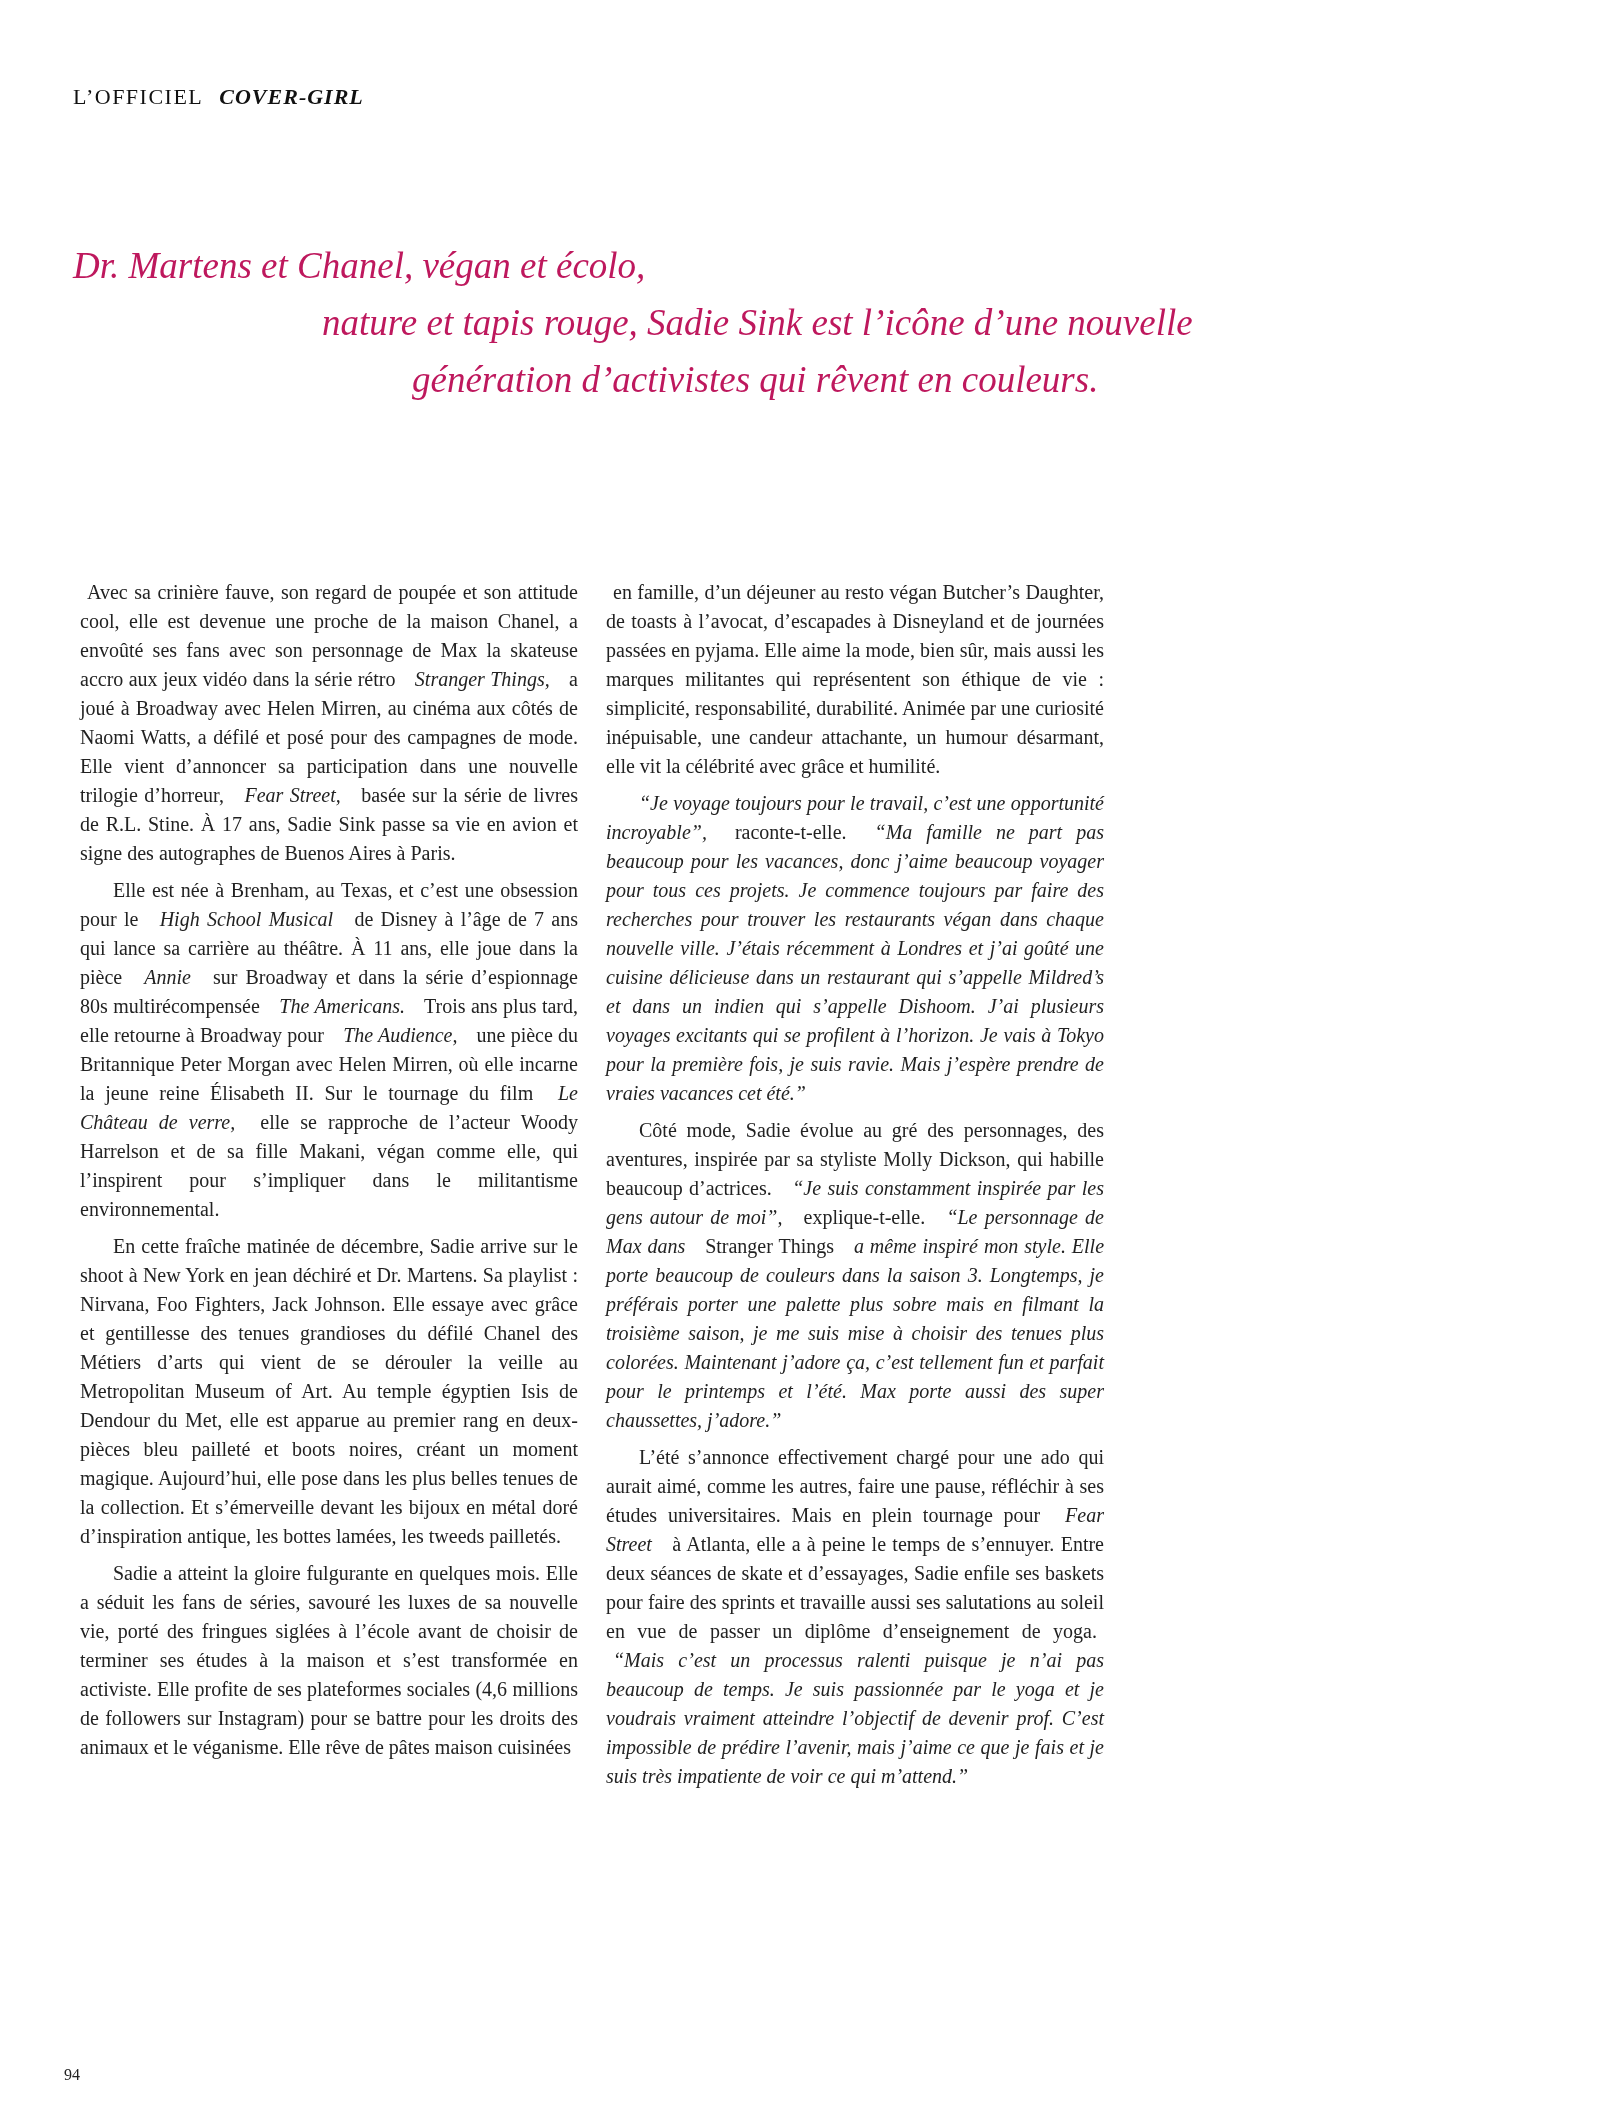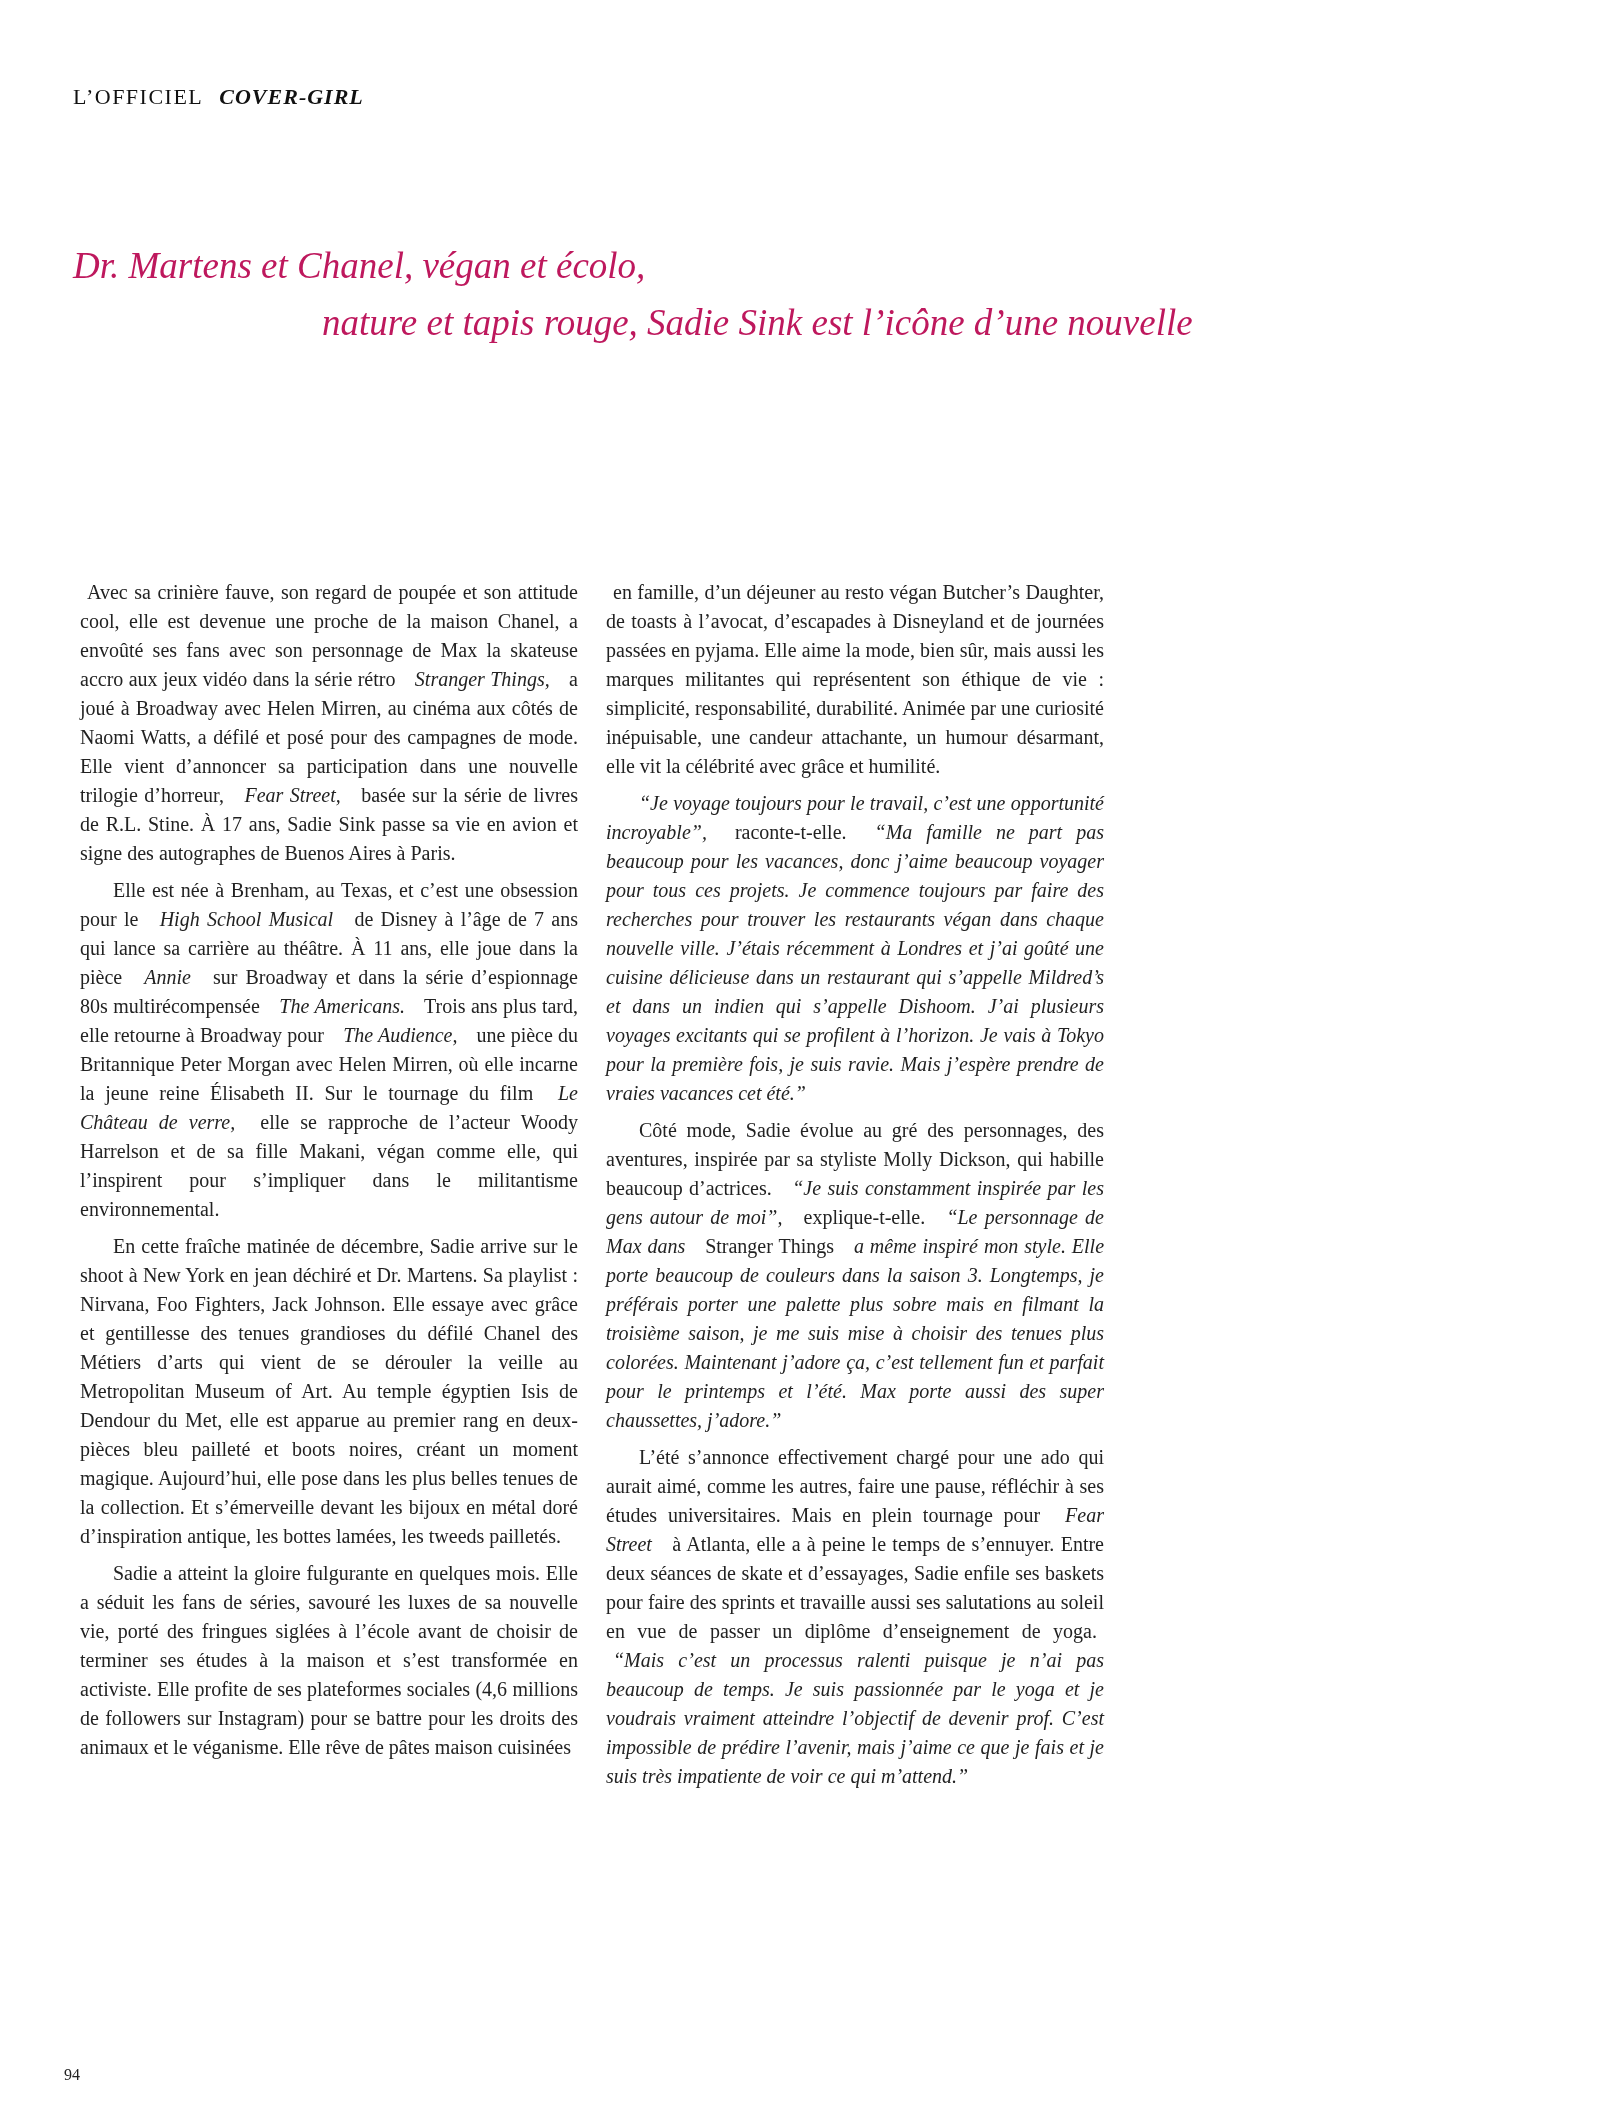--- a/index.html
+++ b/index.html
@@ -89,20 +89,21 @@
 
 <div class="page">
 
   <header class="kicker">
     <span class="brand">L’OFFICIEL</span><span class="section">COVER-GIRL</span>
   </header>
 
   <div class="headline">
     <div class="hl-line hl-1">Dr. Martens et Chanel, végan et écolo,</div>
     <div class="hl-line hl-2">nature et tapis rouge, Sadie Sink est l’icône d’une nouvelle</div>
+    <div class="hl-line hl-3">génération d’activistes qui rêvent en couleurs.</div>
   </div>
 
   <main class="body-columns">
     <div class="col" id="col-left">
         <p class="para"><span>Avec sa crinière fauve, son regard de poupée et son attitude cool, elle est devenue une proche de la maison Chanel, a envoûté ses fans avec son personnage de Max la skateuse accro aux jeux vidéo dans la série rétro </span><span class="it">Stranger Things,</span><span> a joué à Broadway avec Helen Mirren, au cinéma aux côtés de Naomi Watts, a défilé et posé pour des campagnes de mode. Elle vient d’annoncer sa participation dans une nouvelle trilogie d’horreur, </span><span class="it">Fear Street,</span><span> basée sur la série de livres de R.L. Stine. À 17 ans, Sadie Sink passe sa vie en avion et signe des autographes de Buenos Aires à Paris.</span></p>
         <p class="para indent"><span>Elle est née à Brenham, au Texas, et c’est une obsession pour le </span><span class="it">High School Musical</span><span> de Disney à l’âge de 7 ans qui lance sa carrière au théâtre. À 11 ans, elle joue dans la pièce </span><span class="it">Annie</span><span> sur Broadway et dans la série d’espionnage 80s multirécompensée </span><span class="it">The Americans.</span><span> Trois ans plus tard, elle retourne à Broadway pour </span><span class="it">The Audience,</span><span> une pièce du Britannique Peter Morgan avec Helen Mirren, où elle incarne la jeune reine Élisabeth II. Sur le tournage du film </span><span class="it">Le Château de verre,</span><span> elle se rapproche de l’acteur Woody Harrelson et de sa fille Makani, végan comme elle, qui l’inspirent pour s’impliquer dans le militantisme environnemental.</span></p>
         <p class="para indent"><span>En cette fraîche matinée de décembre, Sadie arrive sur le shoot à New York en jean déchiré et Dr. Martens. Sa playlist : Nirvana, Foo Fighters, Jack Johnson. Elle essaye avec grâce et gentillesse des tenues grandioses du défilé Chanel des Métiers d’arts qui vient de se dérouler la veille au Metropolitan Museum of Art. Au temple égyptien Isis de Dendour du Met, elle est apparue au premier rang en deux-pièces bleu pailleté et boots noires, créant un moment magique. Aujourd’hui, elle pose dans les plus belles tenues de la collection. Et s’émerveille devant les bijoux en métal doré d’inspiration antique, les bottes lamées, les tweeds pailletés.</span></p>
         <p class="para indent"><span>Sadie a atteint la gloire fulgurante en quelques mois. Elle a séduit les fans de séries, savouré les luxes de sa nouvelle vie, porté des fringues siglées à l’école avant de choisir de terminer ses études à la maison et s’est transformée en activiste. Elle profite de ses plateformes sociales (4,6 millions de followers sur Instagram) pour se battre pour les droits des animaux et le véganisme. Elle rêve de pâtes maison cuisinées</span></p>
       </div>
     <div class="col" id="col-right">

